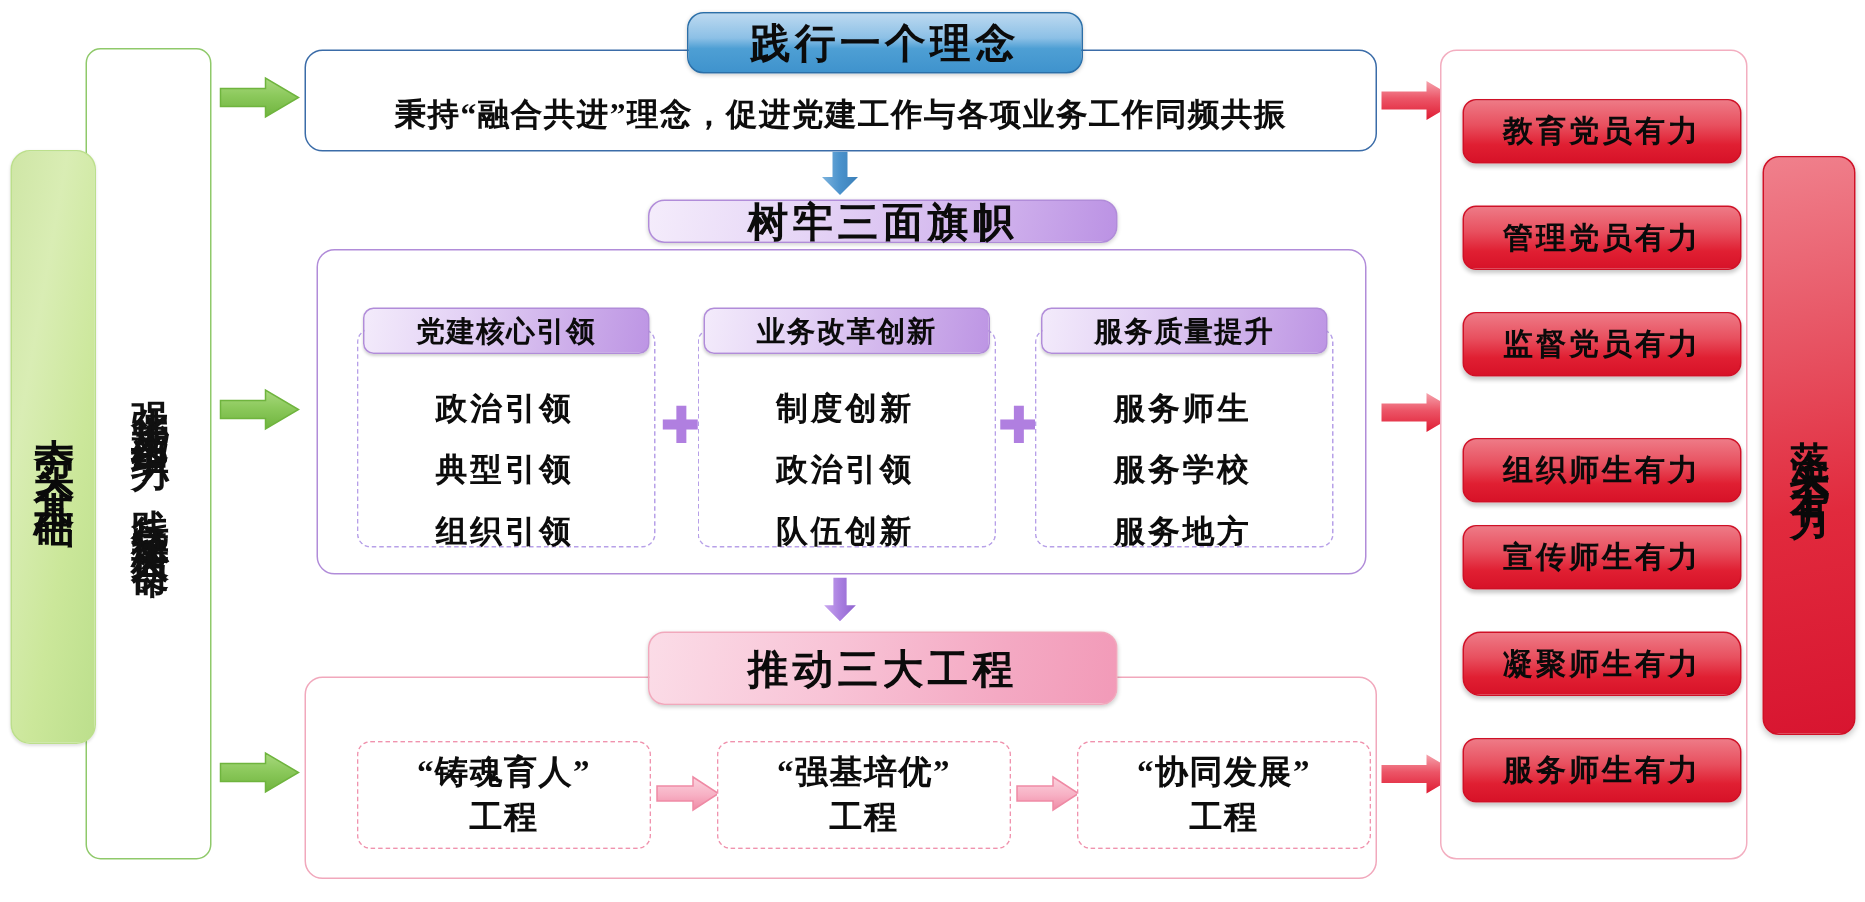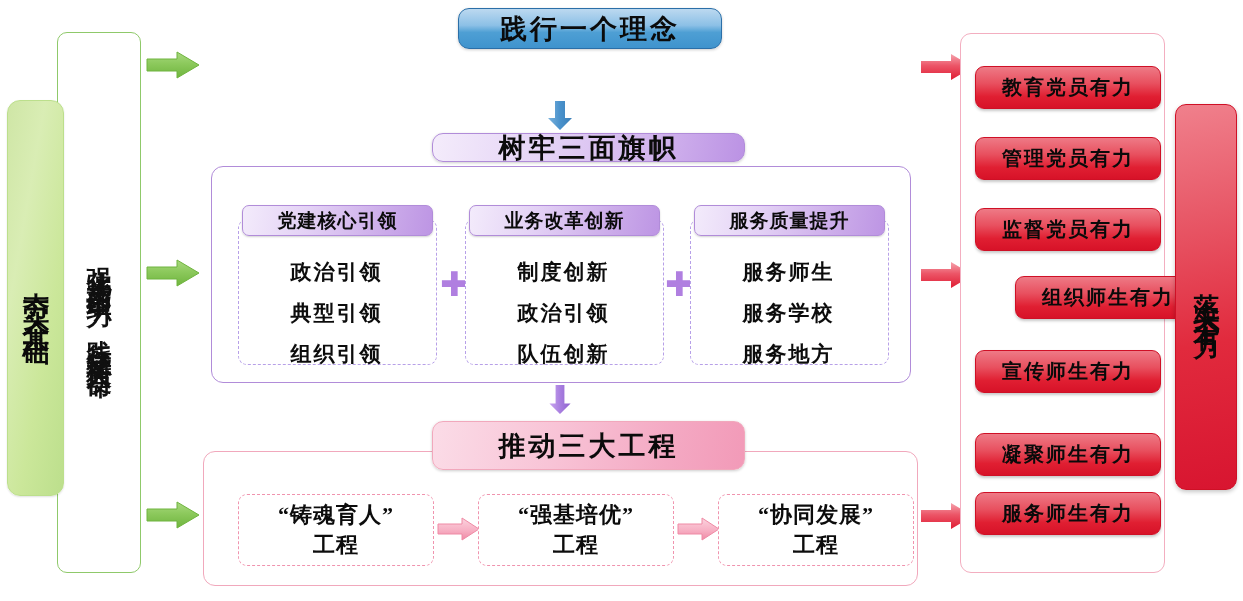--- a/index.html
+++ b/index.html
@@ -165,20 +165,23 @@
     <svg viewBox="0 0 56 30" xmlns="http://www.w3.org/2000/svg">
       <path d="M2,9 L32,9 L32,2 L54,15 L32,28 L32,21 L2,21 Z" fill="url(#ag1)" stroke="#6fb43e" stroke-width="1"></path>
     </svg>
   </div>
   <div class="abs arrow" style="left:145px;top:500px;">
     <svg viewBox="0 0 56 30" xmlns="http://www.w3.org/2000/svg">
       <path d="M2,9 L32,9 L32,2 L54,15 L32,28 L32,21 L2,21 Z" fill="url(#ag1)" stroke="#6fb43e" stroke-width="1"></path>
     </svg>
   </div>
 
+  <div class="abs panel panel-blue">
+    <div class="body">秉持“融合共进”理念，促进党建工作与各项业务工作同频共振</div>
+  </div>
   <div class="abs pill pill-blue">践行一个理念</div>
 
   <div class="abs vconn" style="left:547px;top:101px;">
     <svg viewBox="0 0 26 30" xmlns="http://www.w3.org/2000/svg">
       <defs>
           <linearGradient id="bd" x1="0" y1="0" x2="1" y2="0">
         <stop offset="0%" stop-color="#7cb3dd"></stop>
             <stop offset="50%" stop-color="#4a92cc"></stop>
         <stop offset="100%" stop-color="#3b7fb8"></stop>
           </linearGradient>
@@ -293,22 +296,22 @@
     <svg viewBox="0 0 56 30" xmlns="http://www.w3.org/2000/svg">
       <path d="M2,9 L32,9 L32,2 L54,15 L32,28 L32,21 L2,21 Z" fill="url(#ar)"></path>
     </svg>
   </div>
 
   <div class="abs red-outline"></div>
 
   <div class="abs red-btn" style="top:66px;">教育党员有力</div>
   <div class="abs red-btn" style="top:137px;">管理党员有力</div>
   <div class="abs red-btn" style="top:208px;">监督党员有力</div>
-  <div class="abs red-btn" style="top:276px;margin-left:40px;">组织师生有力</div>
+  <div class="abs red-btn" style="top:292px;">组织师生有力</div>
   <div class="abs red-btn" style="top:350px;">宣传师生有力</div>
-  <div class="abs red-btn" style="top:433px;">凝聚师生有力</div>
+  <div class="abs red-btn" style="top:421px;border-radius:12px;">凝聚师生有力</div>
   <div class="abs red-btn" style="top:492px;">服务师生有力</div>
 
   <div class="abs red-bar">
     <span class="vtext">落实七个有力</span>
   </div>
 
 </div>
 
 </body></html>

